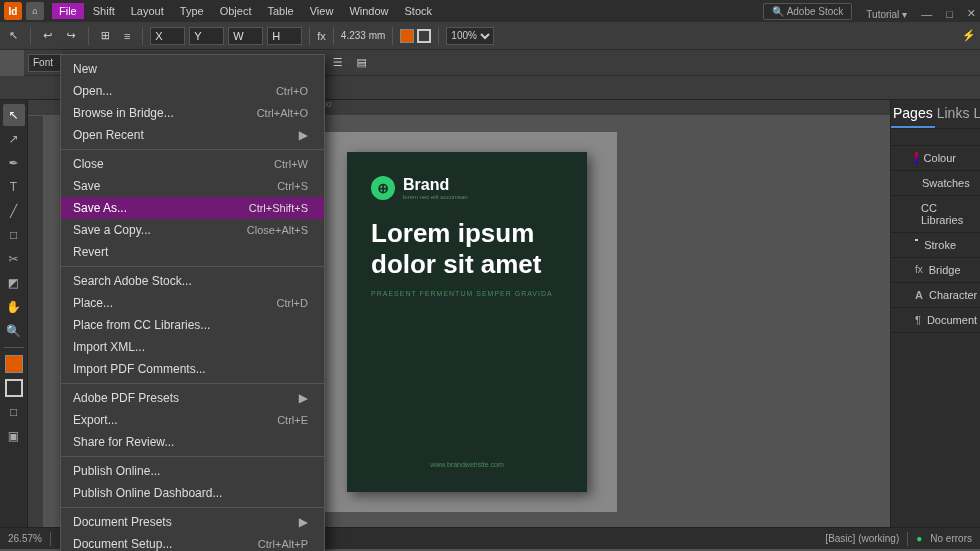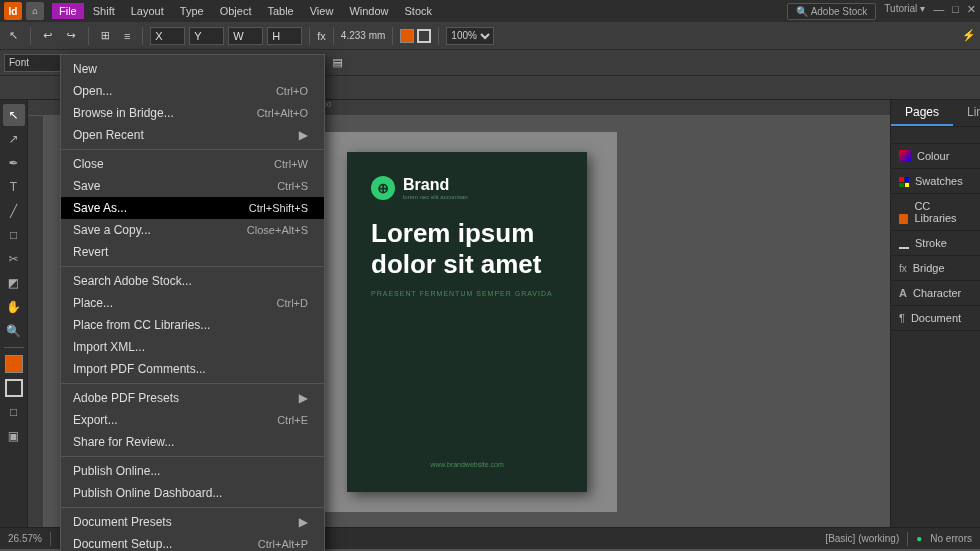--- a/index.html
+++ b/index.html
@@ -43,22 +43,22 @@
       color: #ccc;
       padding: 2px 7px;
       font-size: 11px;
       cursor: pointer;
     }
     .menu-item:hover, .menu-item.active { background: #555; color: white; }
     .menu-item.active { background: #a21caf; color: white; }
     .menu-bar-right {
       margin-left: auto;
       display: flex;
-      align-items: flex-start;
-      gap: 8px;
+      align-items: flex-end;
+      gap: 14px;
       color: #aaa;
       font-size: 11px;
     }
 
     
     .toolbar-row {
       height: 28px;
       background: #3c3c3c;
       display: flex;
       align-items: center;
@@ -227,42 +227,42 @@
       border-left: 1px solid #222;
       display: flex;
       flex-direction: column;
     }
     .right-tabs {
       display: flex;
       border-bottom: 1px solid #222;
     }
     .right-tab {
       flex: 1;
-      padding: 5px 14px;
-      font-size: 12px;
+      padding: 5px 2px;
+      font-size: 14px;
       color: #aaa;
       cursor: pointer;
       border-bottom: 2px solid transparent;
     }
     .right-tab.active { color: white; border-bottom-color: #4a90d9; }
     .pages-panel {
       padding: 4px;
     }
     .page-item {
       margin-bottom: 6px;
     }
     .page-label {
       color: #ccc;
       font-size: 10px;
       padding: 2px 4px;
     }
     .panel-section {
       display: flex;
-      align-items: flex-end;
-      padding: 6px 8px;
+      align-items: flex-start;
+      padding: 6px 24px;
       border-bottom: 1px solid #222;
       cursor: pointer;
       color: #ccc;
       font-size: 11px;
       gap: 6px;
     }
 
     
     .status-bar {
       height: 22px;
@@ -307,21 +307,21 @@
     .dm-item {
       display: flex;
       align-items: center;
       padding: 4px 16px 4px 12px;
       color: #ddd;
       font-size: 12px;
       cursor: pointer;
       position: relative;
     }
     .dm-item:hover, .dm-item.highlighted { background: #4a90d9; color: white; }
-    .dm-item.highlighted { background: #000000; }
+    .dm-item.highlighted { background: #701a75; }
     .dm-item .shortcut {
       margin-left: auto;
       color: #aaa;
       font-size: 11px;
     }
     .dm-item.highlighted .shortcut { color: #ddd; }
     .dm-sep {
       height: 1px;
       background: #555;
       margin: 3px 0;
@@ -379,21 +379,21 @@
     <div style="width:14px;height:14px;background:#e05a00;border:1px solid #888;"></div>
     <div style="width:14px;height:14px;border:2px solid #ccc;background:transparent;"></div>
   </div>
   <div class="toolbar-sep"></div>
   <select style="background:#2a2a2a;border:1px solid #555;color:#ccc;font-size:10px;height:18px;">
     <option>100%</option>
   </select>
   <span style="margin-left:auto;color:#aaa;font-size:11px;">⚡</span>
 </div>
 
-<div class="toolbar-row" style="height:26px;">
+<div class="toolbar-row" style="height:26px;margin-left:24px;">
   <select style="background:#2a2a2a;border:1px solid #555;color:#ccc;font-size:10px;height:18px;width:120px;"><option>Font</option></select>
   <div class="toolbar-sep"></div>
   <select style="background:#2a2a2a;border:1px solid #555;color:#ccc;font-size:10px;height:18px;width:50px;"><option>Size</option></select>
   <div class="toolbar-sep"></div>
   <span class="tb-btn" style="font-weight:bold;">B</span>
   <span class="tb-btn" style="font-style:italic;">I</span>
   <span class="tb-btn" style="text-decoration:underline;">U</span>
   <div class="toolbar-sep"></div>
   <span class="tb-btn">⬛</span>
   <span class="tb-btn">☰</span>

